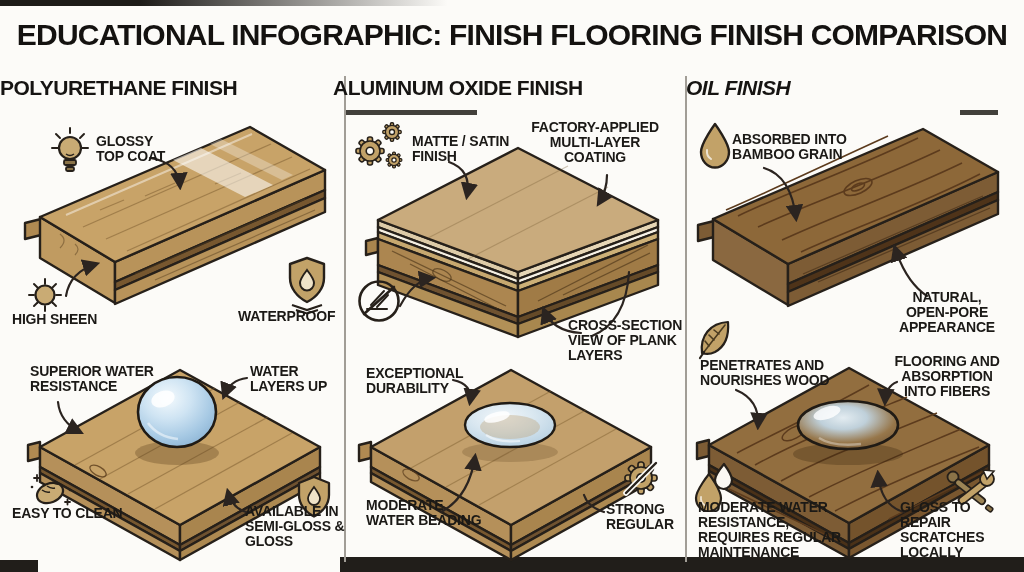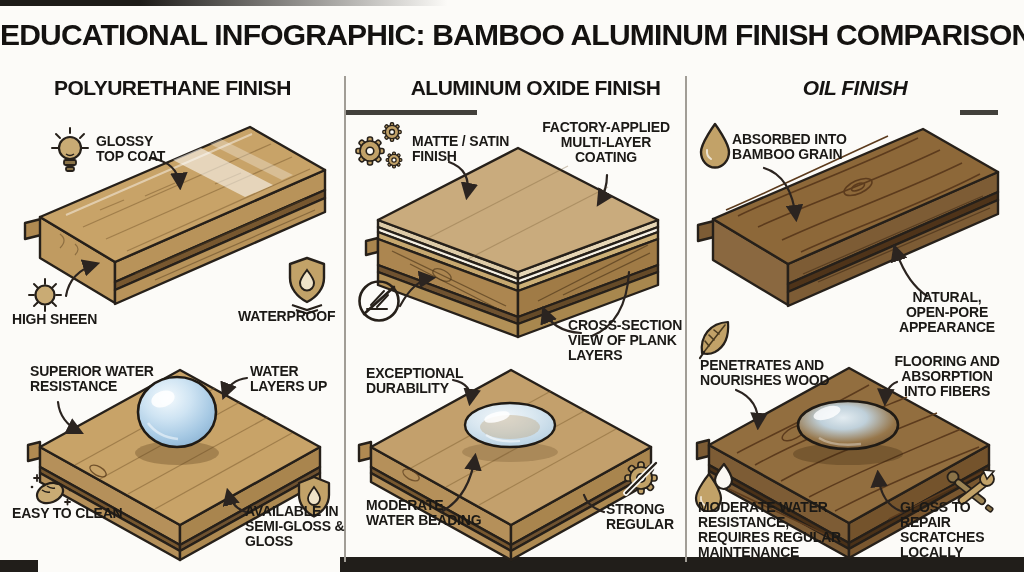--- a/index.html
+++ b/index.html
@@ -1,20 +1,20 @@
 <!DOCTYPE html>
 <html><head>
 <meta charset="utf-8">
 <style>
   html,body{margin:0;padding:0;}
   .stage{position:relative;width:1024px;height:572px;background:#fcfbf8;overflow:hidden;
          font-family:"Liberation Sans",sans-serif;color:#1b1916;}
   .title{position:absolute;left:0;top:18px;width:100%;margin:0;text-align:center;
          font-size:30px;font-weight:700;letter-spacing:-0.8px;color:#141210;white-space:nowrap;}
-  .colhead{position:absolute;top:76px;margin:0;text-align:center;font-size:21px;font-weight:700;
+  .colhead{position:absolute;top:76px;margin:0;font-size:21px;font-weight:700;
          letter-spacing:-0.5px;color:#161412;}
   .ch1{left:0;width:345px;} .ch2{left:333px;width:405px;} .ch3{left:686px;width:338px;font-style:italic;}
   .divider{position:absolute;top:76px;height:486px;width:2px;background:#a19d96;}
   .dv1{left:344px;} .dv2{left:685px;}
   .label{position:absolute;font-size:14px;font-weight:700;line-height:1.08;letter-spacing:-0.2px;
          white-space:pre-line;color:#1b1916;}
   .t-center{text-align:center;} .t-right{text-align:center;}
   .art{position:absolute;} .icon{position:absolute;}
   .arrows{position:absolute;left:0;top:0;pointer-events:none;}
   .artifact{position:absolute;background:#211e1a;}
@@ -50,21 +50,21 @@
       </radialGradient>
     </defs>
   </svg>
 
   <div class="artifact a-top"></div>
   <div class="artifact a-mid1"></div>
   <div class="artifact a-mid2"></div>
   <div class="artifact a-bot1"></div>
   <div class="artifact a-bot2"></div>
 
-  <h1 class="title">EDUCATIONAL INFOGRAPHIC: BAMBOO ALUMINUM FINISH COMPARISON</h1>
+  <h1 class="title">EDUCATIONAL INFOGRAPHIC: FINISH FLOORING FINISH COMPARISON</h1>
 
   <div class="divider dv1"></div>
   <div class="divider dv2"></div>
 
   <h2 class="colhead ch1">POLYURETHANE FINISH</h2>
   <h2 class="colhead ch2">ALUMINUM OXIDE FINISH</h2>
   <h2 class="colhead ch3">OIL FINISH</h2>
 
   <svg class="art" style="left:5px;top:122px" width="335" height="190" viewBox="0 0 335 190">
     <g stroke="#26201a" stroke-width="2.4" stroke-linejoin="round">
@@ -407,21 +407,21 @@
 RESISTANCE</div>
   <div class="label" style="left:250px;top:364px">WATER
 LAYERS UP</div>
   <div class="label" style="left:12px;top:506px">EASY TO CLEAN</div>
   <div class="label" style="left:245px;top:504px">AVAILABLE IN
 SEMI-GLOSS &amp;
 GLOSS</div>
 
   <div class="label" style="left:412px;top:134px">MATTE / SATIN
 FINISH</div>
-  <div class="label t-center" style="left:536px;top:120px;width:140px">FACTORY-APPLIED
+  <div class="label t-center" style="left:525px;top:120px;width:140px">FACTORY-APPLIED
 MULTI-LAYER
 COATING</div>
   <div class="label" style="left:568px;top:318px">CROSS-SECTION
 VIEW OF PLANK
 LAYERS</div>
   <div class="label" style="left:366px;top:366px">EXCEPTIONAL
 DURABILITY</div>
   <div class="label" style="left:366px;top:498px">MODERATE
 WATER BEADING</div>
   <div class="label" style="left:606px;top:502px">STRONG

